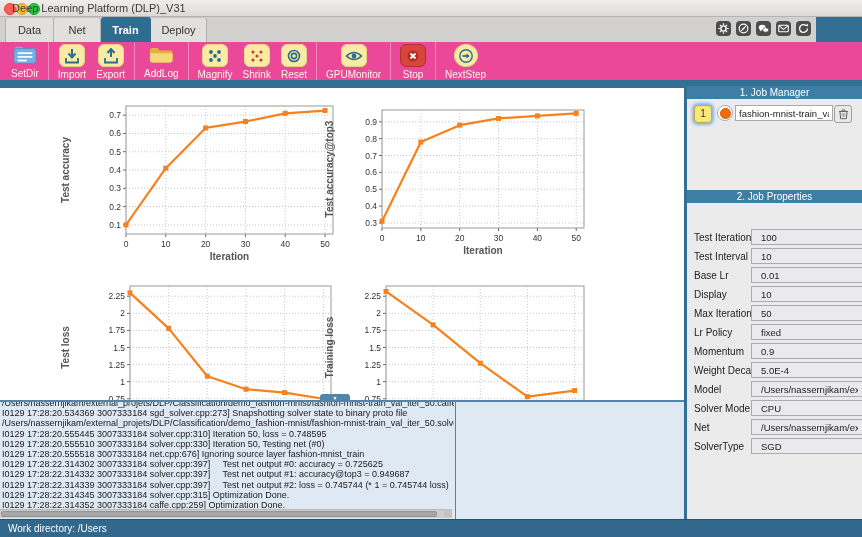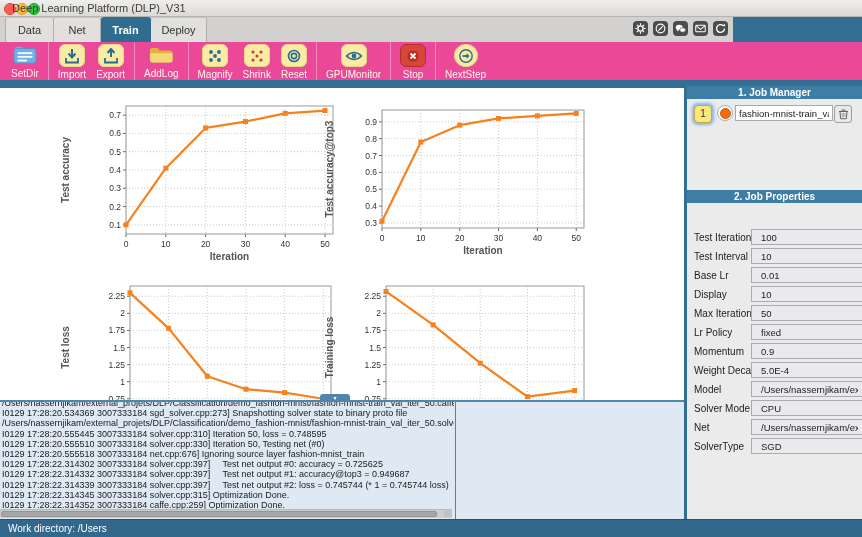--- a/index.html
+++ b/index.html
@@ -8,21 +8,21 @@
   
   .titlebar{position:absolute;left:0;top:0;width:862px;height:16px;
     background:linear-gradient(#f0eeec,#dcdad8);border-bottom:1px solid #b6b4b2;}
   .tlight{position:absolute;top:3px;width:10px;height:10px;border-radius:50%;}
   .tl-red{left:4px;background:#f95f57;border:1px solid #e0443c;}
   .tl-yellow{left:16px;background:#fdbc2e;border:1px solid #dfa024;}
   .tl-green{left:28px;background:#28c840;border:1px solid #1ea32f;}
   .wtitle{position:absolute;left:12px;right:0;top:0;height:16px;line-height:17px;
     font-size:11px;color:#3b3b3b;}
   
-  .tabbar{position:absolute;left:0;top:17px;width:733px;height:25px;background:#d3d1cf;}
+  .tabbar{position:absolute;left:0;top:17px;width:816px;height:25px;background:#d3d1cf;}
   .tabs{position:absolute;left:5px;top:0;height:25px;display:flex;}
   .tab{height:25px;line-height:25px;text-align:center;font-size:11px;color:#333;
     background:#e2e0de;border-right:1px solid #b2b0ae;border-top:1px solid #c6c4c2;
     border-radius:3px 3px 0 0;cursor:default;}
   .tab:first-child{border-left:1px solid #b2b0ae;}
   .tab.active{background:#2f6d90;color:#fff;border-color:#2f6d90;font-weight:bold;}
   .tbicons{position:absolute;right:5px;top:4px;display:flex;gap:5px;}
   .tbicon{width:15px;height:15px;border-radius:4px;background:#4c4c4c;
     display:flex;align-items:center;justify-content:center;}
   
@@ -56,21 +56,21 @@
   .log-line{font-size:9px;line-height:10.2px;color:#1a1a1a;white-space:pre;}
   .log-vdivider{position:absolute;left:455px;top:0;width:1px;height:119px;background:#4f87ac;}
   .log-hscroll{position:absolute;left:0;top:107px;width:452px;height:8px;background:#cdcdcd;
     border-top:1px solid #b9b9b9;}
   .log-hthumb{position:absolute;left:1px;top:1px;width:436px;height:6px;background:#a6a6a6;
     border-radius:2px;border:1px solid #949494;box-sizing:border-box;}
   .log-hcorner{position:absolute;left:444px;top:107px;width:8px;height:8px;background:#c2c2c2;}
   
   .sidebar{position:absolute;left:687px;top:86px;width:175px;height:433px;background:#ebebeb;}
   .sec-header{position:absolute;left:0;width:175px;height:13px;background:#3e7ea4;color:#fff;
-    font-size:10px;font-weight:bold;line-height:13px;text-align:center;}
+    font-size:10px;font-weight:normal;line-height:13px;text-align:center;}
   .jobrow{position:absolute;left:0;top:17px;width:175px;height:22px;}
   .jobidx{position:absolute;left:7px;top:2px;width:16px;height:16px;background:#fbe87d;
     border:1px solid #caa93f;border-radius:4px;font-size:10px;color:#333;text-align:center;
     line-height:16px;box-shadow:0 0 3px 2px rgba(120,175,230,.9);}
   .jobdot-outer{position:absolute;left:30px;top:2px;width:14px;height:14px;border-radius:50%;
     background:#fff;border:1px solid #9fb0bd;display:flex;align-items:center;justify-content:center;}
   .jobdot{width:11px;height:11px;border-radius:50%;background:#f26c0d;border:1px solid #d55c00;box-sizing:border-box;}
   .jobname{position:absolute;left:48px;top:2px;width:90px;height:14px;background:#fff;
     border:1px solid #a9a9a9;font-size:9.5px;color:#222;padding:0 3px;
     font-family:"Liberation Sans",sans-serif;}

